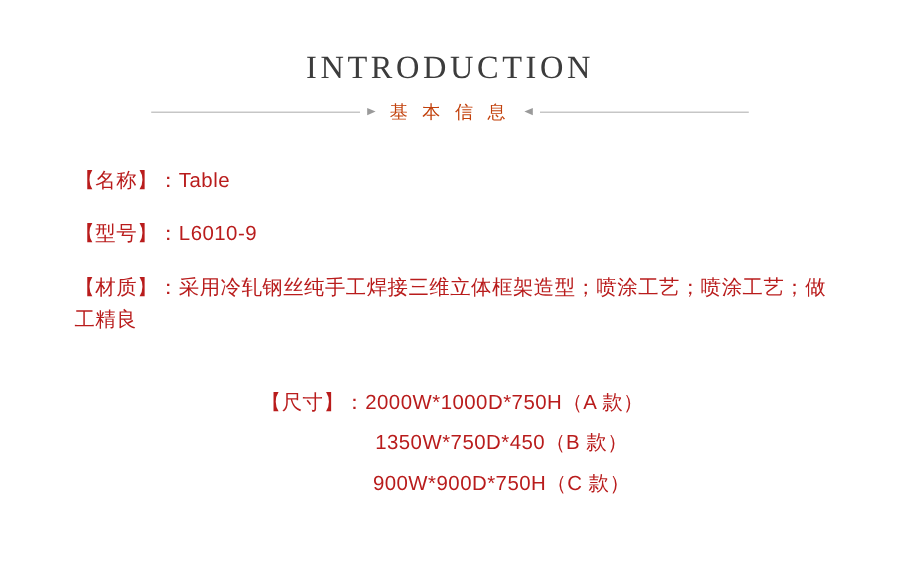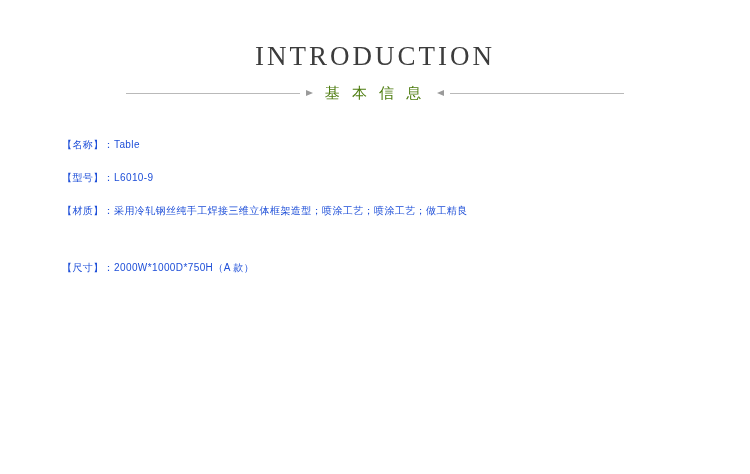--- a/index.html
+++ b/index.html
@@ -58,41 +58,42 @@
     border-left: 7px solid #9a9a9a;
     margin-right: 2px;
   }
   .arrow.left-head {
     border-right: 7px solid #9a9a9a;
     margin-left: 2px;
   }
   .subtitle-cn {
     font-size: 15px;
     letter-spacing: 4px;
-    color: #4d7c0f;
+    color: #c2410c;
     padding: 0 10px;
     white-space: nowrap;
   }
   
   .content {
     margin-top: 34px;
     padding: 0 58px 0 62px;
-    font-size: 10px;
+    font-size: 17px;
     line-height: 1.62;
-    color: #1d4ed8;
+    color: #b91c1c;
   }
   .line {
     margin-bottom: 17px;
     letter-spacing: 0.4px;
   }
   .line.material {
     margin-bottom: 16px;
   }
   .dims-block {
     margin-top: 41px;
+    text-align: center;
   }
   .dims-first {
     letter-spacing: 0.4px;
   }
   .dims-rest {
     padding-left: 82px;
     letter-spacing: 0.4px;
     margin-top: 6px;
   }
   .dims-rest .dim-row {
@@ -116,17 +117,19 @@
   </div>
 
   <div class="content">
     <div class="line">【名称】：Table</div>
     <div class="line">【型号】：L6010-9</div>
     <div class="line material">【材质】：采用冷轧钢丝纯手工焊接三维立体框架造型；喷涂工艺；喷涂工艺；做工精良</div>
 
     <div class="dims-block">
       <div class="dims-first">【尺寸】：2000W*1000D*750H（A 款）</div>
       <div class="dims-rest">
+        <div class="dim-row">1350W*750D*450（B 款）</div>
+        <div class="dim-row">900W*900D*750H（C 款）</div>
       </div>
     </div>
   </div>
 
 </div>
 
 </body></html>

